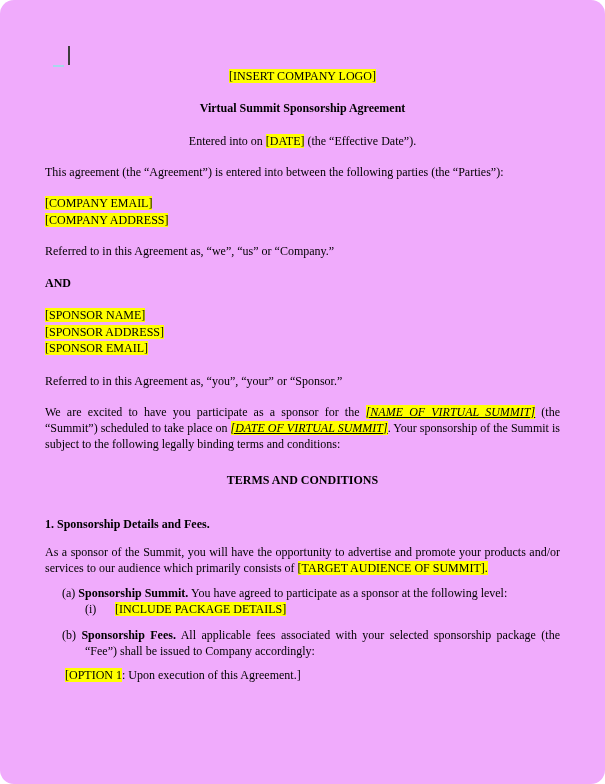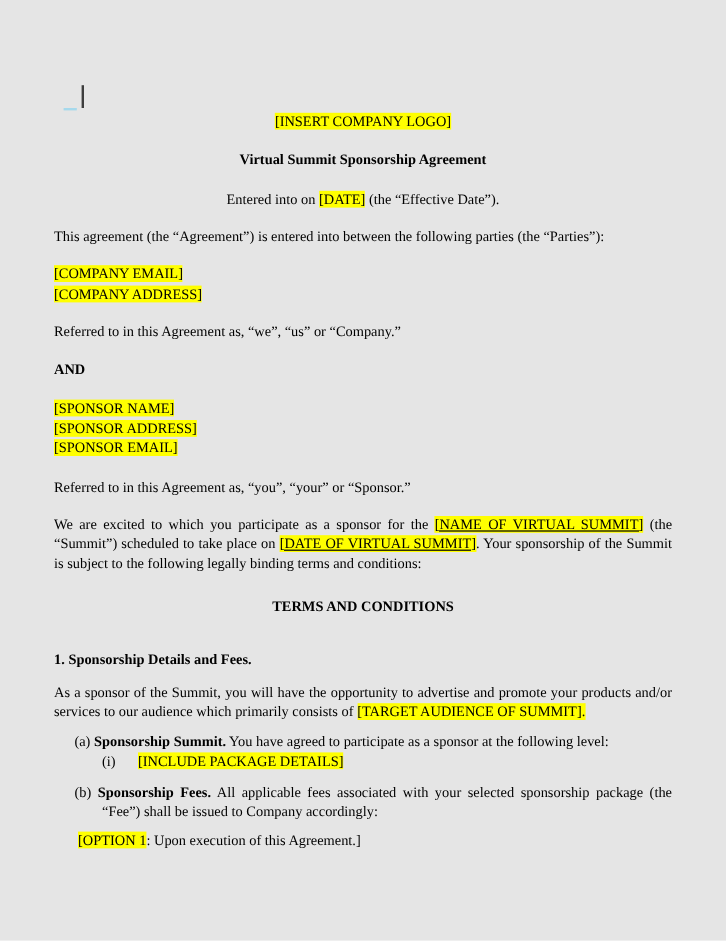--- a/index.html
+++ b/index.html
@@ -1,33 +1,34 @@
 <!DOCTYPE html>
 <html><head>
 <meta charset="utf-8">
 <style>
   html,body{margin:0;padding:0;background:#ffffff;}
   .page{
     position:relative;
     width:605px;height:784px;
-    background:#e5e5e5;
+    background:#f0abfc;
     font-family:"Liberation Serif","DejaVu Serif",serif;
     font-size:12px;
     color:#000000;
     overflow:hidden;
     box-sizing:border-box;
-    padding:71px 45px 0 45px;
+    padding:46px 45px 0 45px;
+    border-radius:14px;
   }
   p{margin:0;line-height:16px;}
   .center{text-align:center;}
   .justify{text-align:justify;}
   .bold{font-weight:bold;}
   .ul{}
   .hl{background:#ffff00;}
-  .hl-u{background:#ffff00;text-decoration:underline;}
+  .hl-u{background:#ffff00;text-decoration:underline;font-style:italic;}
   .mb15{margin-bottom:15px;}
   .mb16{margin-bottom:16px;}
   .mb17{margin-bottom:17px;}
   .mb28{margin-bottom:28px;margin-top:20px;}
   .mb12{margin-bottom:12px;}
   .mb9{margin-bottom:9px;}
   .mb10{margin-bottom:10px;}
   .mb8{margin-bottom:8px;}
   .cursor-zone{position:relative;height:22px;margin-bottom:0;}
   .caret{position:absolute;left:23px;top:0;width:2px;height:19px;background:#3d3d3d;}
@@ -66,21 +67,21 @@
   <p class="bold mb16">AND</p>
 
   <div class="mb16">
     <div class="block-line"><span class="hl">[SPONSOR NAME]</span></div>
     <div class="block-line"><span class="hl">[SPONSOR ADDRESS]</span></div>
     <div class="block-line"><span class="hl">[SPONSOR EMAIL]</span></div>
   </div>
 
   <p class="mb15">Referred to in this Agreement as, “you”, “your” or “Sponsor.”</p>
 
-  <p class="justify mb16"><span>We are excited to which you participate as a sponsor for the </span><span class="hl-u">[NAME OF VIRTUAL SUMMIT]</span><span> (the “Summit”) scheduled to take place on </span><span class="hl-u">[DATE OF VIRTUAL SUMMIT]</span><span>. Your sponsorship of the Summit is subject to the following legally binding terms and conditions:</span></p>
+  <p class="justify mb16"><span>We are excited to have you participate as a sponsor for the </span><span class="hl-u">[NAME OF VIRTUAL SUMMIT]</span><span> (the “Summit”) scheduled to take place on </span><span class="hl-u">[DATE OF VIRTUAL SUMMIT]</span><span>. Your sponsorship of the Summit is subject to the following legally binding terms and conditions:</span></p>
 
   <p class="center bold mb28">TERMS AND CONDITIONS</p>
 
   <p class="mb12"><span class="bold">1. </span><span class="bold ul">Sponsorship Details and Fees</span><span class="bold">.</span></p>
 
   <p class="justify mb9"><span>As a sponsor of the Summit, you will have the opportunity to advertise and promote your products and/or services to our audience which primarily consists of </span><span class="hl">[TARGET AUDIENCE OF SUMMIT].</span></p>
 
   <div class="mb10">
     <p class="list-item"><span>(a)</span> <span class="bold">Sponsorship Summit.</span><span> You have agreed to participate as a sponsor at the following level:</span></p>
     <p class="sub-item"><span class="sub-marker">(i)</span><span class="hl">[INCLUDE PACKAGE DETAILS]</span></p>

